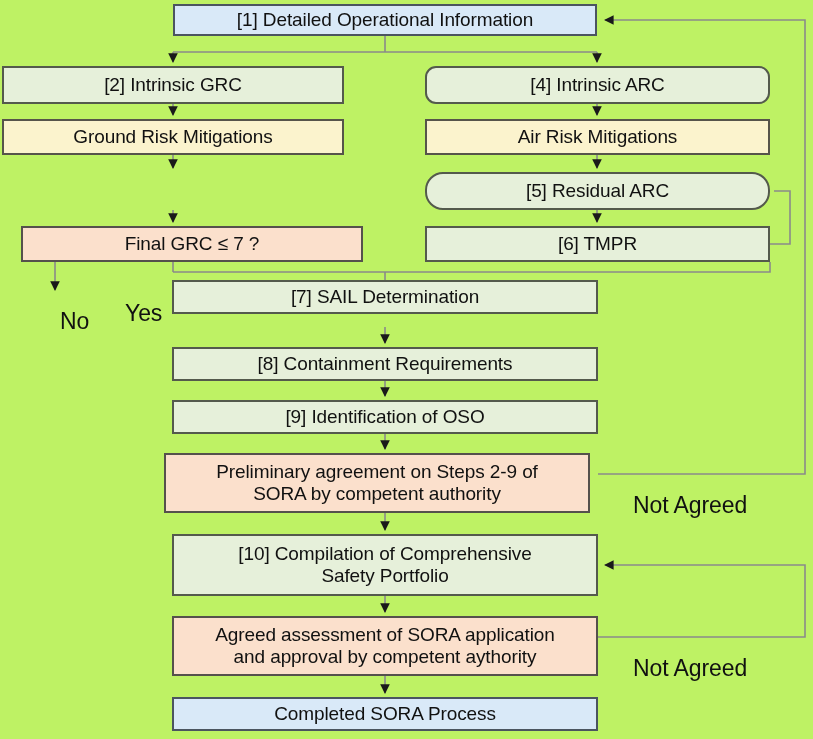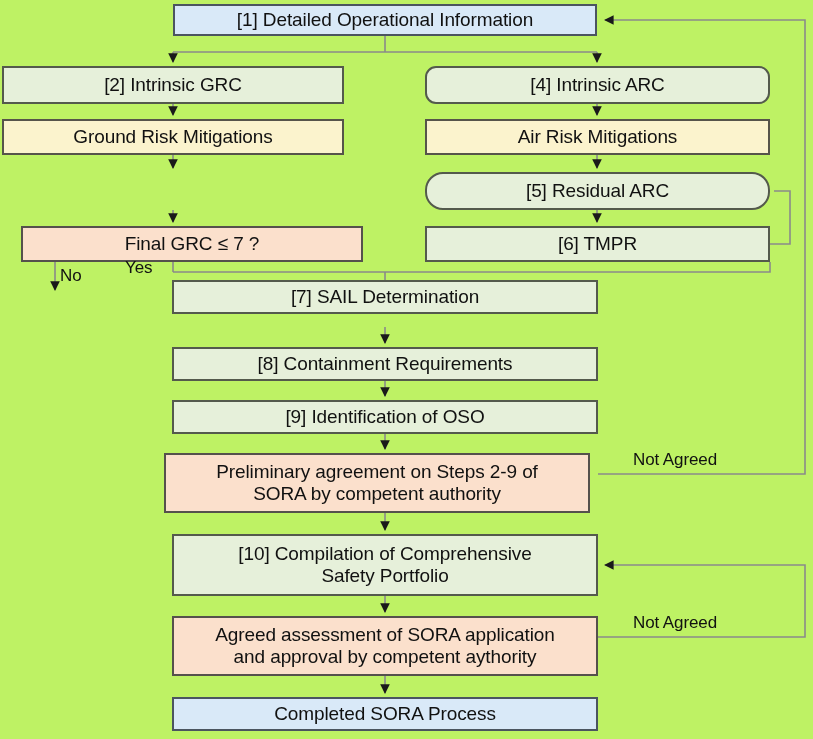--- a/index.html
+++ b/index.html
@@ -43,24 +43,25 @@
     white-space: pre-line;
   }
   .node.fill-green  { background: #e6f0da; border-color: #545a4c; }
   .node.fill-yellow { background: #fbf3cd; border-color: #56544a; }
   .node.fill-peach  { background: #fbe0cc; border-color: #55514c; }
   .node.fill-blue   { background: #d9e9f8; border-color: #4b5560; }
   .node.fill-gray   { background: #cccccc; border-color: #444444; }
 
   .edge-label {
     position: absolute;
-    font-size: 17px;
+    font-size: 23px;
     color: #111111;
     white-space: nowrap;
     letter-spacing: -0.1px;
+    margin-top: 42px;
   }
 </style>
 </head>
 <body>
 
 <div id="canvas">
 
   <svg id="wires" viewBox="0 0 813 739" width="813" height="739">
     <defs>
       <marker id="arw" viewBox="0 0 10 10" refX="9" refY="5" markerWidth="6" markerHeight="6" orient="auto-start-reverse">

